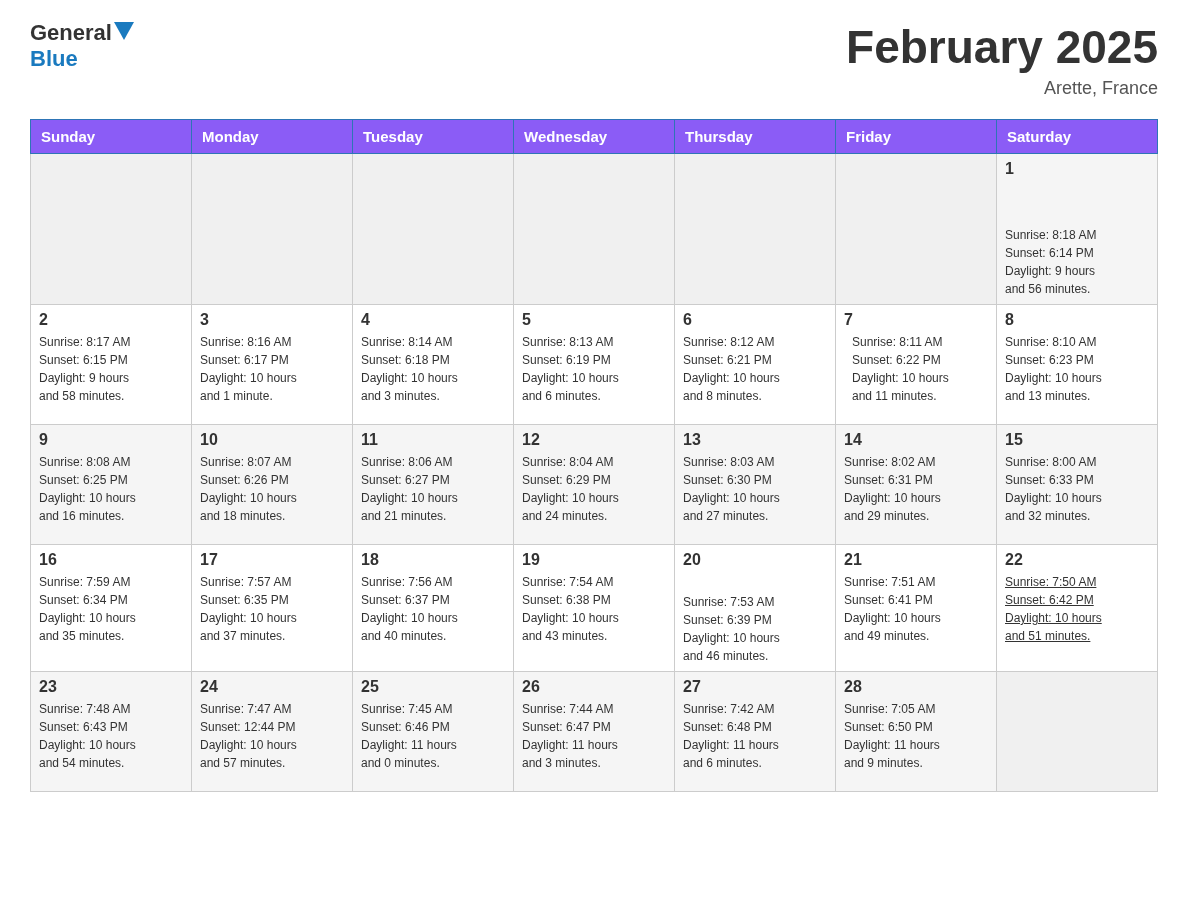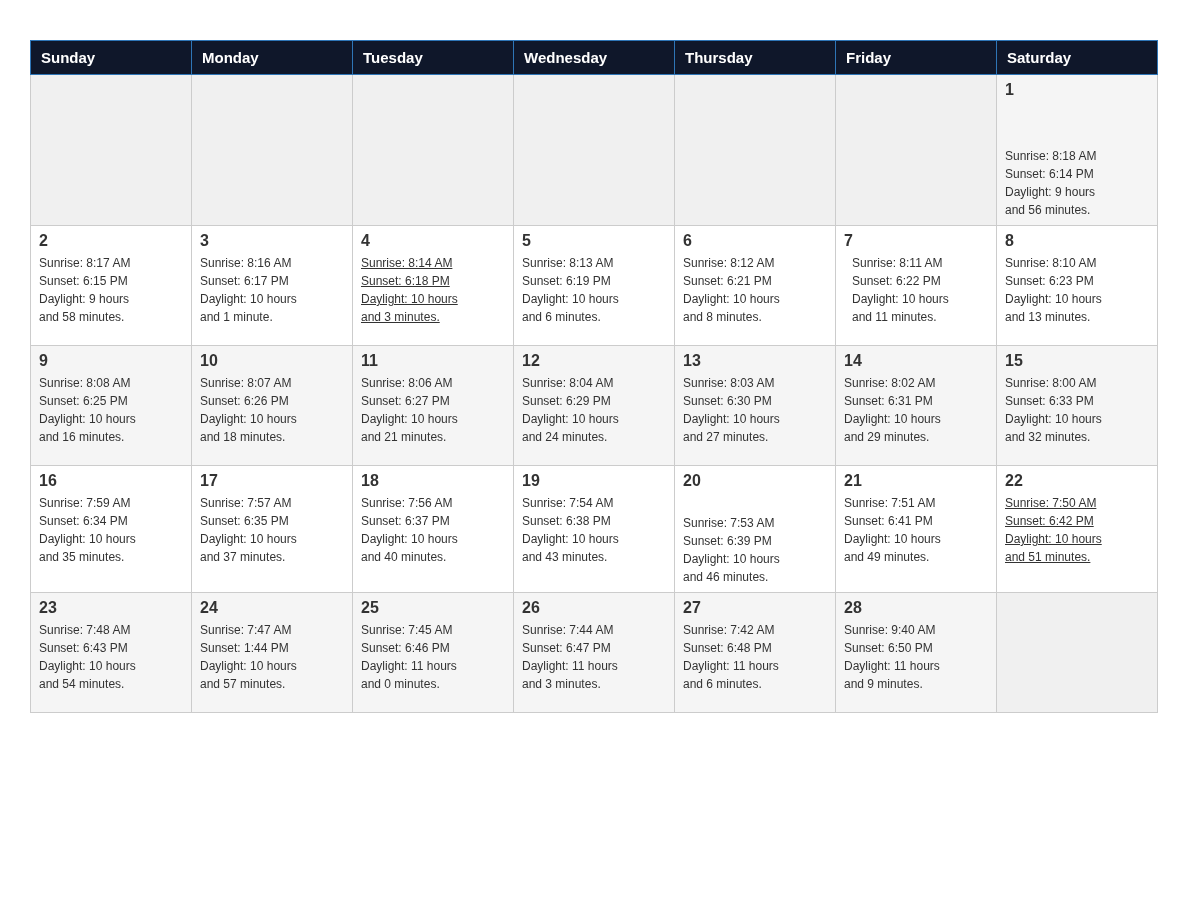--- a/index.html
+++ b/index.html
@@ -60,21 +60,21 @@
       font-size: 18px;
       color: #555;
       margin-top: 4px;
     }
     table {
       width: 100%;
       border-collapse: collapse;
       table-layout: fixed;
     }
     thead tr {
-      background-color: #0f172a;
+      background-color: #8b5cf6;
     }
     thead th {
       color: #fff;
       font-size: 15px;
       font-weight: bold;
       padding: 8px 10px;
       text-align: left;
       border: 1px solid #2e75b6;
     }
     tbody tr {
@@ -107,20 +107,33 @@
       background-color: #fff;
     }
     .empty-cell {
       background-color: #f0f0f0 !important;
     }
   </style>
 </head>
 <body>
 
 <div class="header">
+  <div class="logo">
+    <div class="logo-text">
+      <div class="logo-line1">
+        <span class="logo-general">General</span>
+        <div class="logo-triangle"></div>
+      </div>
+      <span class="logo-blue">Blue</span>
+    </div>
+  </div>
+  <div class="title-area">
+    <div class="calendar-title">February 2025</div>
+    <div class="location">Arette, France</div>
+  </div>
 </div>
 
 <table>
   <thead>
     <tr>
     <th>Sunday</th>
         <th>Monday</th>
         <th>Tuesday</th>
         <th>Wednesday</th>
         <th>Thursday</th>
@@ -154,21 +167,21 @@
         </td>
         <td>
           <span class="day-number">3</span>
           <div class="day-info" style="white-space: pre-line;">Sunrise: 8:16 AM
 Sunset: 6:17 PM
 Daylight: 10 hours
 and 1 minute.</div>
         </td>
         <td>
           <span class="day-number">4</span>
-          <div class="day-info" style="white-space: pre-line; text-decoration: underline;">Sunrise: 8:14 AM
+          <div class="day-info" style="white-space: pre-line;">Sunrise: 8:14 AM
 Sunset: 6:18 PM
 Daylight: 10 hours
 and 3 minutes.</div>
         </td>
         <td>
           <span class="day-number">5</span>
           <div class="day-info" style="white-space: pre-line;">Sunrise: 8:13 AM
 Sunset: 6:19 PM
 Daylight: 10 hours
 and 6 minutes.</div>
@@ -301,21 +314,21 @@
         <td>
           <span class="day-number">23</span>
           <div class="day-info" style="white-space: pre-line;">Sunrise: 7:48 AM
 Sunset: 6:43 PM
 Daylight: 10 hours
 and 54 minutes.</div>
         </td>
         <td>
           <span class="day-number">24</span>
           <div class="day-info" style="white-space: pre-line;">Sunrise: 7:47 AM
-Sunset: 1:44 PM
+Sunset: 12:44 PM
 Daylight: 10 hours
 and 57 minutes.</div>
         </td>
         <td>
           <span class="day-number">25</span>
           <div class="day-info" style="white-space: pre-line;">Sunrise: 7:45 AM
 Sunset: 6:46 PM
 Daylight: 11 hours
 and 0 minutes.</div>
         </td>
@@ -328,21 +341,21 @@
         </td>
         <td>
           <span class="day-number">27</span>
           <div class="day-info" style="white-space: pre-line;">Sunrise: 7:42 AM
 Sunset: 6:48 PM
 Daylight: 11 hours
 and 6 minutes.</div>
         </td>
         <td>
           <span class="day-number">28</span>
-          <div class="day-info" style="white-space: pre-line;">Sunrise: 9:40 AM
+          <div class="day-info" style="white-space: pre-line;">Sunrise: 7:05 AM
 Sunset: 6:50 PM
 Daylight: 11 hours
 and 9 minutes.</div>
         </td>
         <td class="empty-cell"></td>
       </tr>
     </tbody>
 </table>
 
 </body></html>

